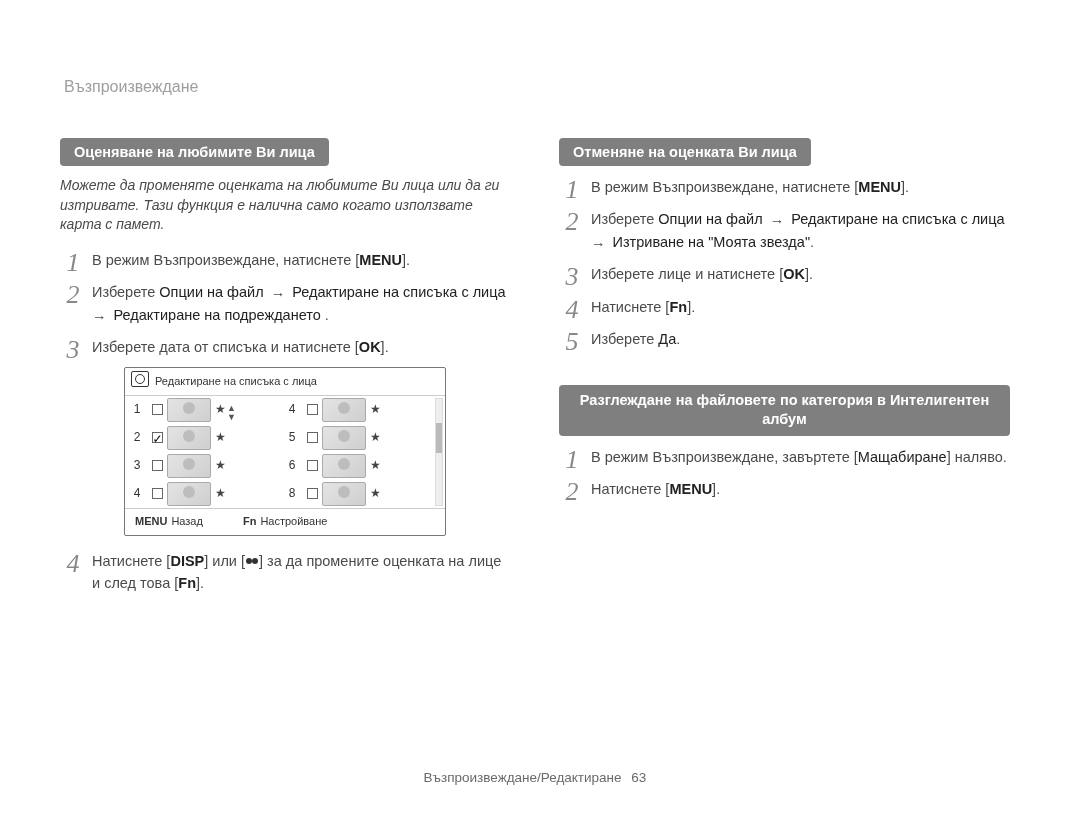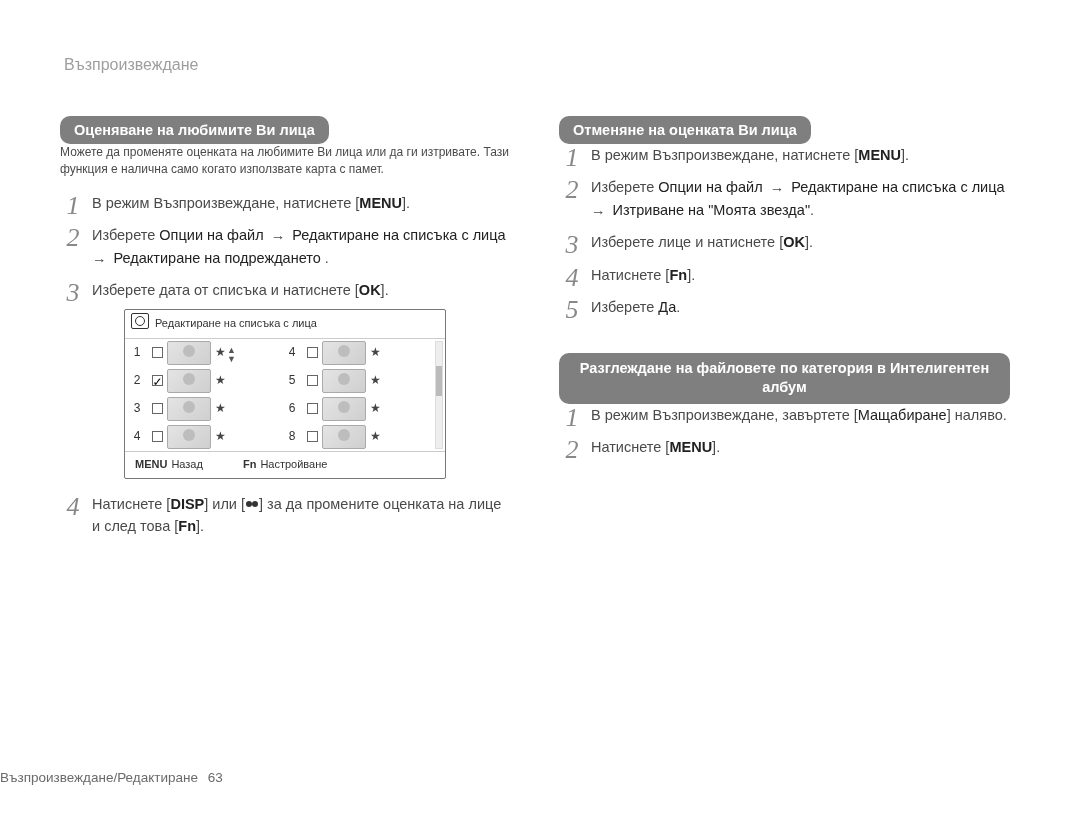--- a/index.html
+++ b/index.html
@@ -1,20 +1,20 @@
 <!DOCTYPE html>
 <html><head>
 <meta charset="utf-8">
 <style>
   * { box-sizing: border-box; margin: 0; padding: 0; }
   html, body { width: 1080px; height: 815px; background: #fff; font-family: Arial, Helvetica, sans-serif; }
   .page {
     width: 1070px;
     height: 815px;
-    padding: 56px 60px 30px 60px;
+    padding: 78px 60px 30px 60px;
     position: relative;
     color: #4a4a4a;
   }
   .breadcrumb {
     font-size: 16px;
     color: #9e9e9e;
     margin-bottom: 42px;
     margin-left: 4px;
   }
   .columns {
@@ -22,27 +22,29 @@
     gap: 48px;
   }
   .col { width: 460px; }
   .pill {
     display: inline-block;
     background: #7f7f7f;
     color: #fff;
     font-size: 14.5px;
     font-weight: bold;
     padding: 6px 14px;
-    border-radius: 10px;
+    border-radius: 4px;
+    margin-bottom: 10px;
   }
   .intro {
-    font-size: 12px;
+    font-size: 14px;
     line-height: 1.4;
     color: #4a4a4a;
     margin-bottom: 14px;
+    font-style: italic;
   }
   ol.steps {
     list-style: none;
     counter-reset: step;
   }
   ol.steps > li {
     position: relative;
     padding-left: 32px;
     font-size: 14.5px;
     line-height: 1.55;
@@ -172,21 +174,21 @@
     line-height:9px;
     color:#555;
   }
 
   .section-gap { margin-top: 34px; }
 
   .footer {
     position: absolute;
     bottom: 30px;
     left: 0; right: 0;
-    text-align: left;
+    text-align: center;
     font-size: 13.5px;
     color: #6a6a6a;
   }
   .footer .pnum { margin-left: 6px; }
 
   .flower {
     display:inline-block;
     width:14px; height:14px;
     vertical-align:-2px;
     position:relative;

